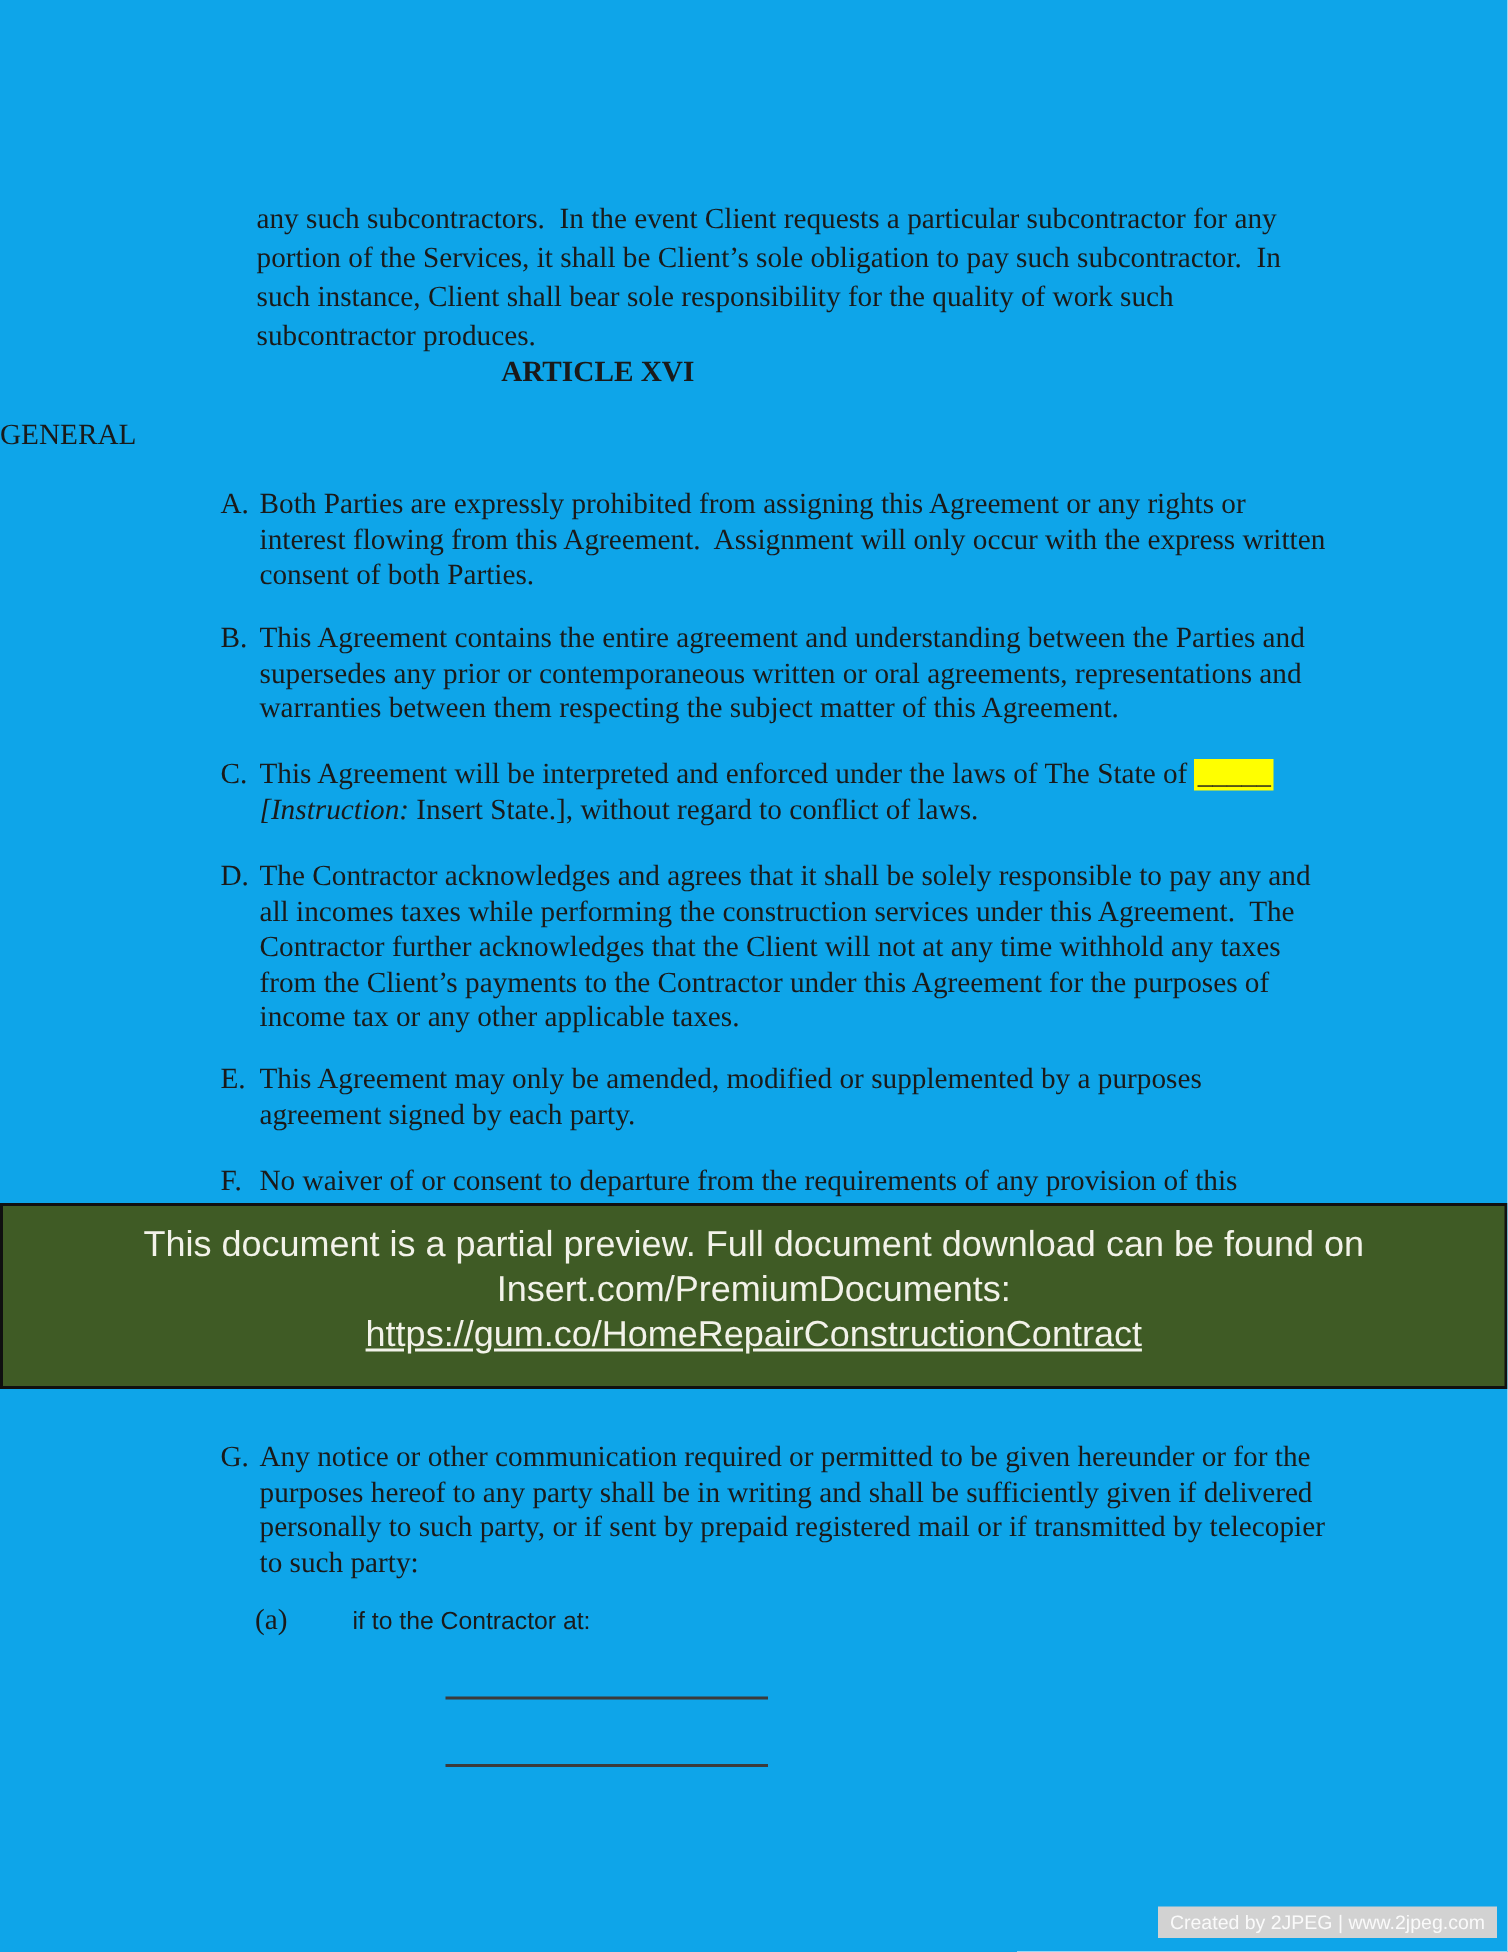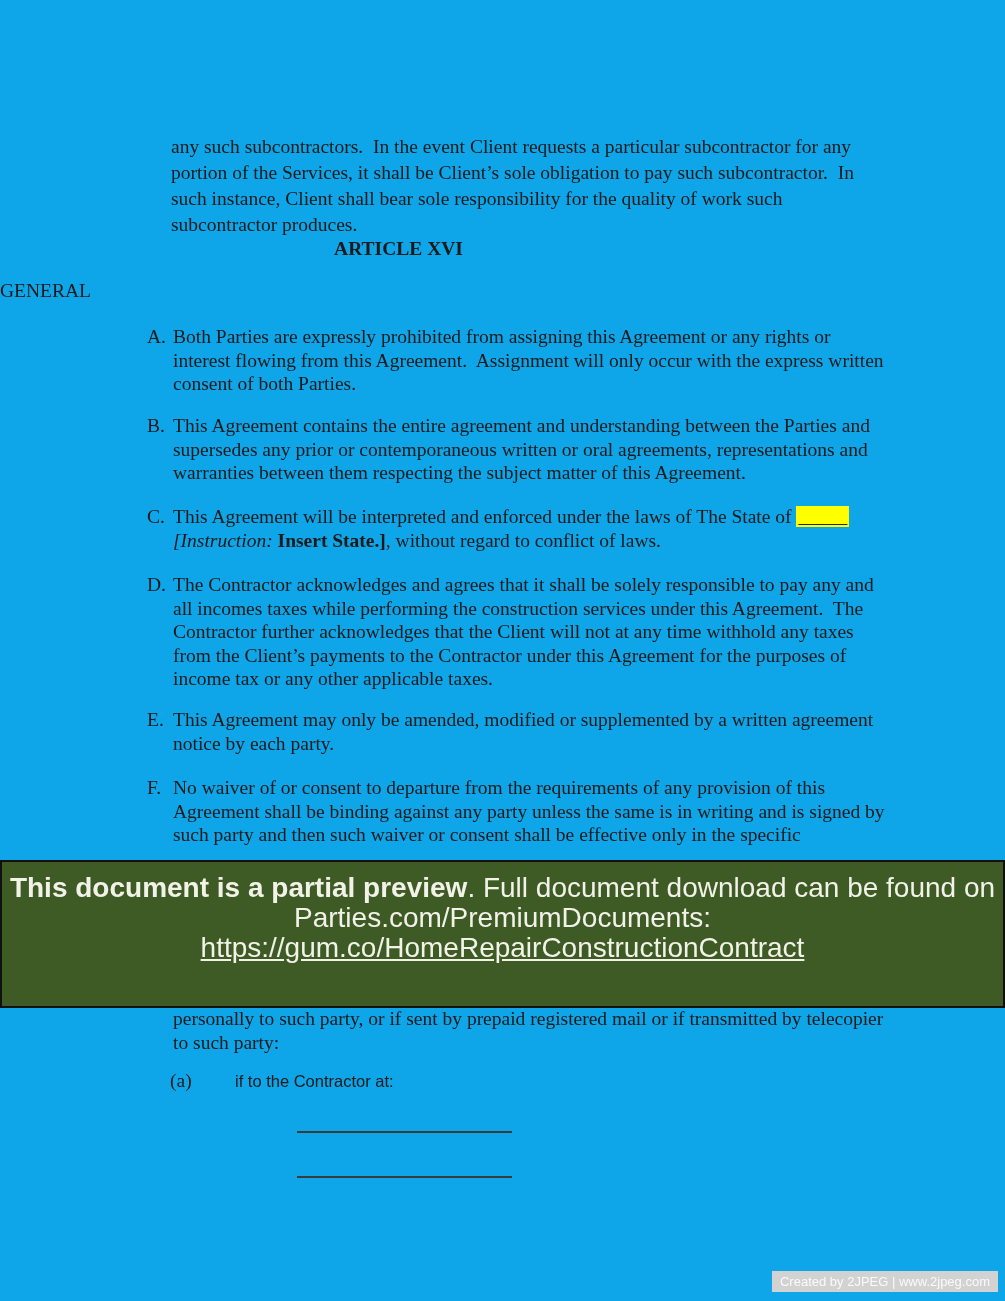--- a/index.html
+++ b/index.html
@@ -55,21 +55,21 @@
 
   .item-a { top: 325px; }
   .item-b { top: 414px; }
   .item-c { top: 505px; }
   .item-d { top: 573px; }
   .item-e { top: 708px; }
   .item-f { top: 776px; }
   .item-g { top: 960px; }
 
   .bi { font-weight: normal; font-style: italic; }
-  .b  { font-weight: bold; text-align: center; }
+  .b  { font-weight: normal; text-align: center; }
 
   .hl {
     background: var(--highlight, #FFFF00);
     padding: 0 2px;
   }
 
   .sub-item {
     left: 170px;
     top: 1070px;
     width: 600px;
@@ -89,29 +89,29 @@
     left: 297px;
     width: 215px;
     height: 0;
     border-top: 2px solid #3b3b3b;
   }
   .fill-line-1 { top: 1131px; }
   .fill-line-2 { top: 1176px; }
 
   .banner {
     left: 0;
-    top: 860px;
+    top: 802px;
     width: 1005px;
-    height: 148px;
+    height: 124px;
     box-sizing: border-box;
     background: var(--banner_bg, #3F5B25);
     border: 2px solid var(--banner_border, #101010);
     color: #f2f2e9;
     font-family: "Liberation Sans", "DejaVu Sans", sans-serif;
-    font-size: 28px;
+    font-size: 24px;
     line-height: 30px;
     text-align: center;
     padding-top: 11px;
     z-index: 5;
   }
   .banner .link {
     text-decoration: underline;
     color: #f2f2e9;
     cursor: pointer;
     margin-top: 36px;
@@ -155,31 +155,31 @@
     <div class="text"><span>This Agreement will be interpreted and enforced under the laws of The State of </span><span class="hl">_____</span> <span class="bi">[Instruction:</span><span class="b"> Insert State.]</span><span>, without regard to conflict of laws.</span></div>
   </div>
 
   <div class="abs item item-d">
     <span class="letter">D.</span>
     <div class="text">The Contractor acknowledges and agrees that it shall be solely responsible to pay any and all incomes taxes while performing the construction services under this Agreement.  The Contractor further acknowledges that the Client will not at any time withhold any taxes from the Client’s payments to the Contractor under this Agreement for the purposes of income tax or any other applicable taxes.</div>
   </div>
 
   <div class="abs item item-e">
     <span class="letter">E.</span>
-    <div class="text">This Agreement may only be amended, modified or supplemented by a written agreement notice by each party.</div>
+    <div class="text">This Agreement may only be amended, modified or supplemented by a purposes agreement signed by each party.</div>
   </div>
 
   <div class="abs item item-f">
     <span class="letter">F.</span>
     <div class="text">No waiver of or consent to departure from the requirements of any provision of this Agreement shall be binding against any party unless the same is in writing and is signed by such party and then such waiver or consent shall be effective only in the specific</div>
   </div>
 
   <div class="abs banner">
     <div><span class="b">This document is a partial preview</span><span>. Full document download can be found on</span></div>
-    <div>Parties.com/PremiumDocuments:</div>
+    <div>Insert.com/PremiumDocuments:</div>
     <div><a class="link">https://gum.co/HomeRepairConstructionContract</a></div>
   </div>
 
   <div class="abs item item-g">
     <span class="letter">G.</span>
     <div class="text">Any notice or other communication required or permitted to be given hereunder or for the purposes hereof to any party shall be in writing and shall be sufficiently given if delivered personally to such party, or if sent by prepaid registered mail or if transmitted by telecopier to such party:</div>
   </div>
 
   <div class="abs sub-item">
     <span class="sub-letter">(a)</span>

